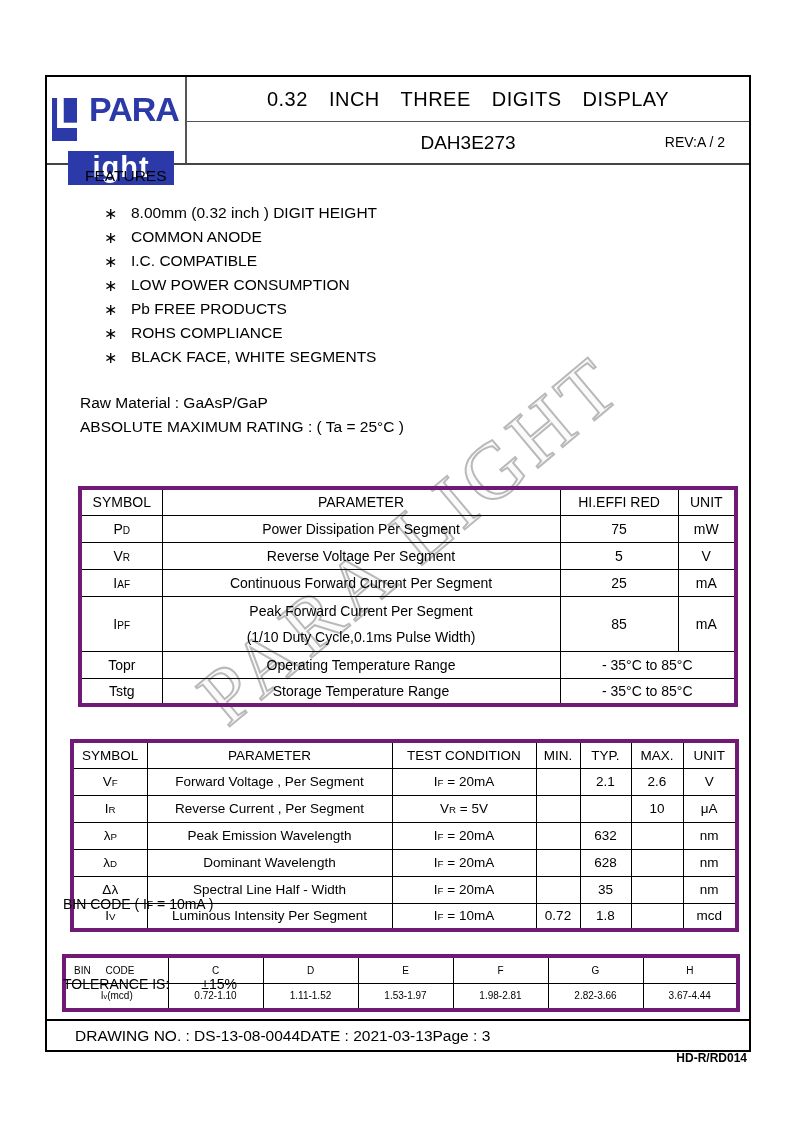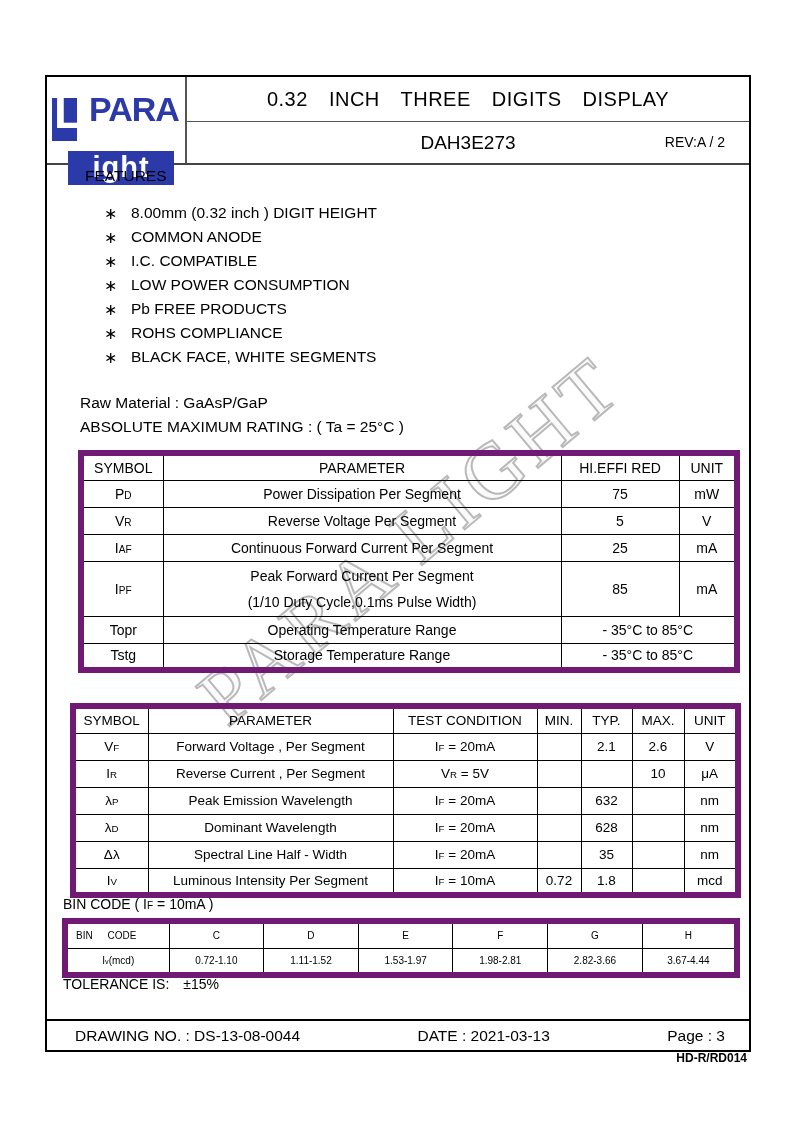--- a/index.html
+++ b/index.html
@@ -38,38 +38,38 @@
   .features-heading { position:absolute; top:90px; left:38px; font-size:15.5px; }
   .features-list { position:absolute; top:124px; left:57px; font-size:15.5px; }
   .feature-item { display:flex; height:24px; align-items:center; }
   .bullet { width:27px; font-size:16px; }
   
   .raw-material { position:absolute; top:317px; left:33px; font-size:15.5px; }
   .abs-heading  { position:absolute; top:341px; left:33px; font-size:15.5px; }
   .electro-heading { position:absolute; top:595px; left:41px; font-size:15.5px; }
   .bin-heading { position:absolute; top:819px; left:16px; font-size:14px; }
   .tolerance { position:absolute; top:899px; left:16px; font-size:14px; }
-  .tolerance .val { margin-left:14px; }
-  
-  table.t { border-collapse:collapse; table-layout:fixed; border:6px solid #701a75; background:transparent; }
+  .tolerance .val { margin-left:32px; }
+  
+  table.t { border-collapse:collapse; table-layout:fixed; border:4px solid #701a75; background:transparent;margin-top:36px; }
   table.t td { border:1px solid #000; text-align:center; padding:0; overflow:hidden; }
   td.left { text-align:left; padding-left:6px; }
   .sb { font-size:0.72em; }
   .t1 { position:absolute; top:373px; left:31px; width:656px; font-size:14px; }
   .t1 tr { height:27px; }
   .t1 tr.tall { height:55px; }
   .t1 .pline { line-height:26px; }
   .t2 { position:absolute; top:626px; left:23px; width:665px; font-size:13.5px; }
   .t2 tr { height:27px; }
   .t3 { position:absolute; top:841px; left:15px; width:678px; font-size:10px; }
   .t3 tr { height:27px; }
   .t3 td.corner { text-align:left; padding-left:8px; word-spacing:12px; }
   
   .footer-band { position:absolute; left:0; right:0; bottom:0; height:29px; border-top:2px solid #000;
-                 display:flex; align-items:center; justify-content:space-between; font-size:15.5px;
+                 display:flex; align-items:center; font-size:15.5px;
                  padding:0 24px 0 28px; }
   .doc-code { position:absolute; left:45px; top:1051px; width:702px; text-align:right; font-size:12px; z-index:1;font-weight:bold; }
 </style>
 </head>
 <body>
 
 <div class="page">
 
   <div class="watermark">PARA LIGHT</div>
 

